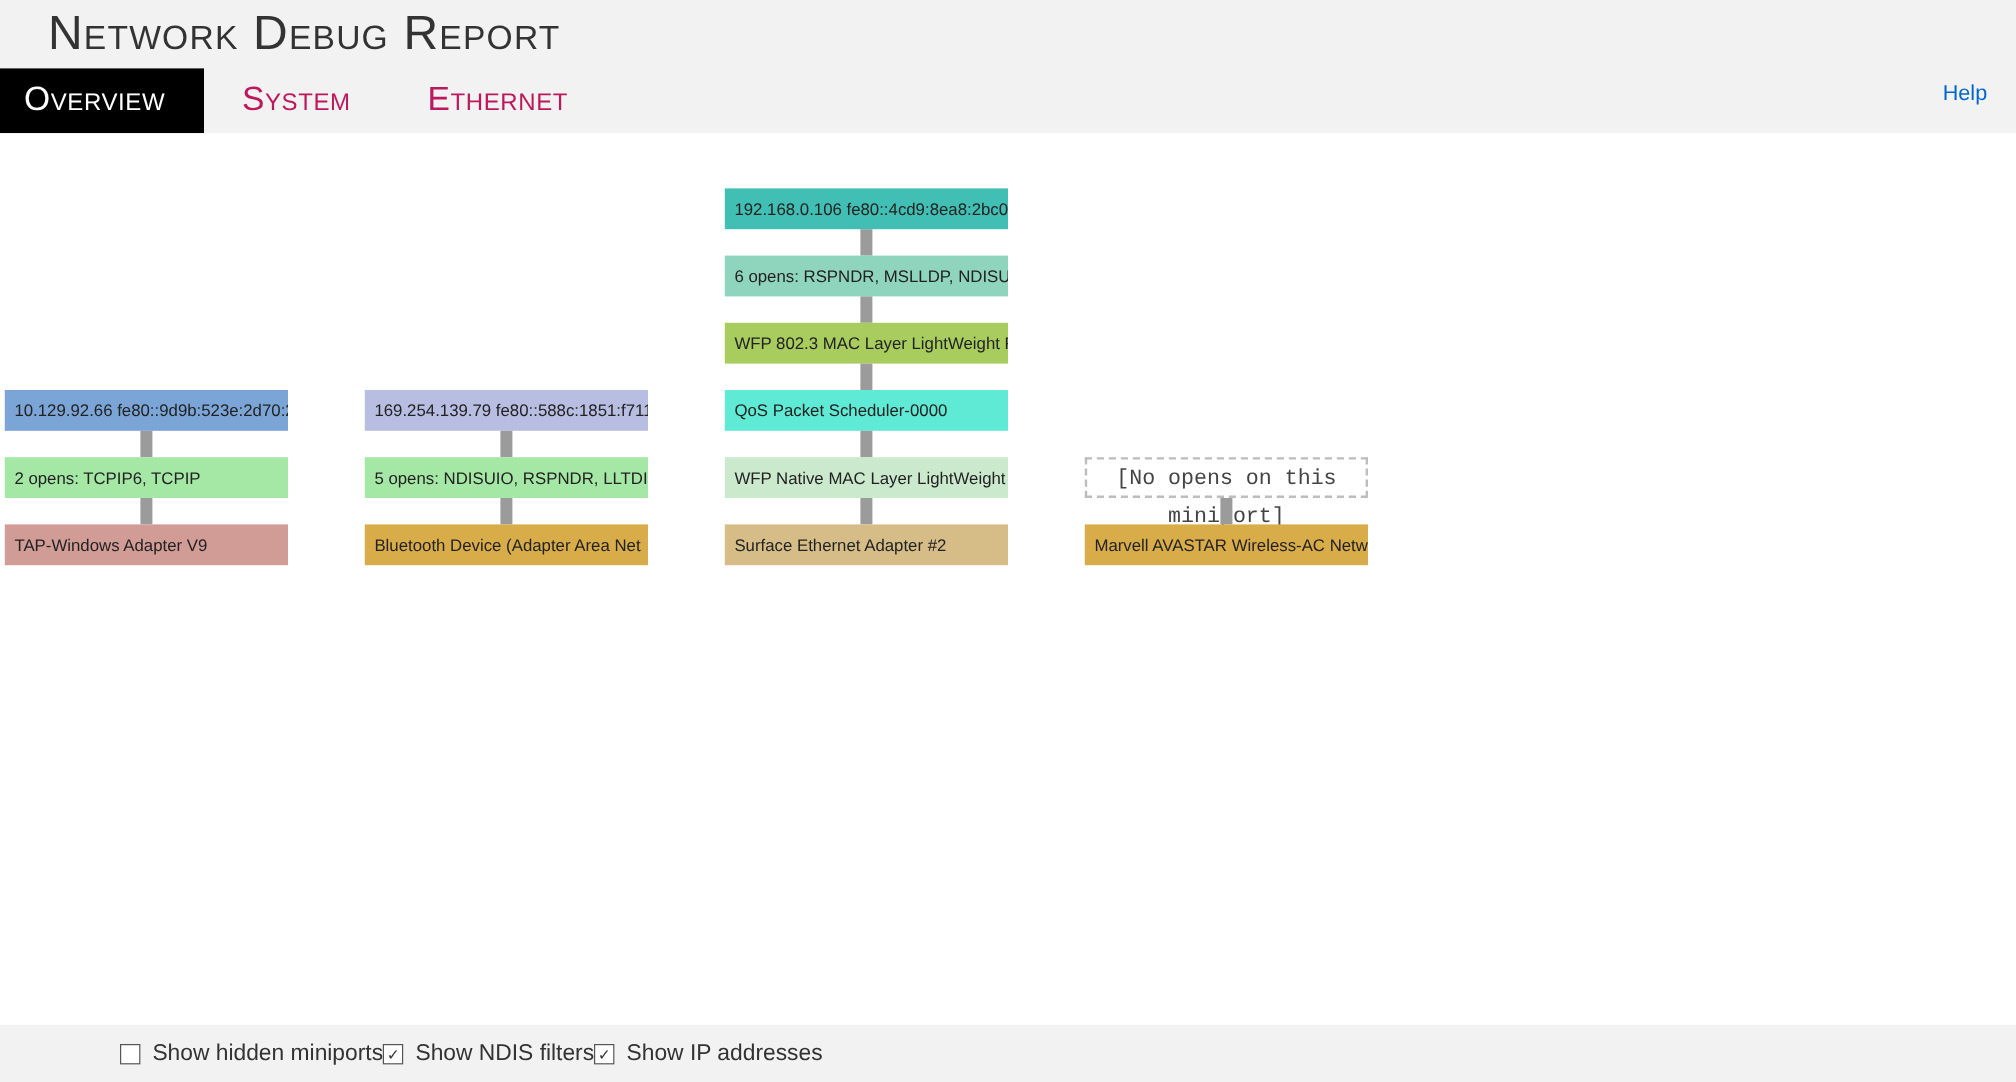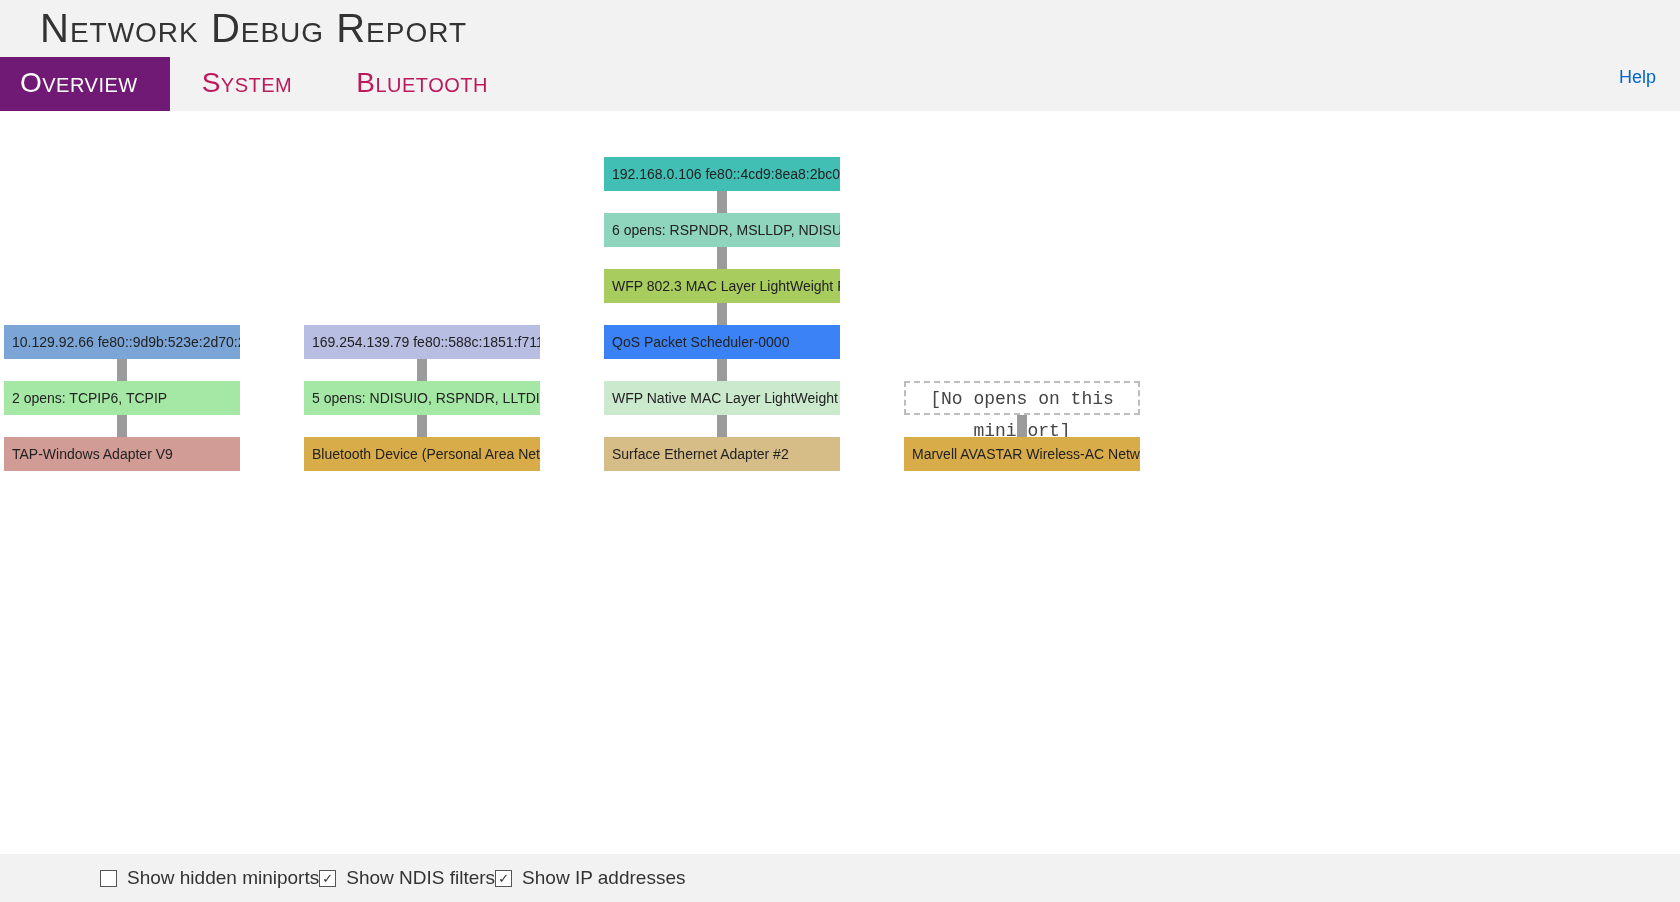--- a/index.html
+++ b/index.html
@@ -33,21 +33,21 @@
   .tab {
     font-size: 28px;
     font-weight: 300;
     font-variant: small-caps;
     letter-spacing: 0.5px;
     padding: 10px 32px 12px 32px;
     cursor: pointer;
     color: #be185d;
   }
   .tab.active {
-    background: #701a75;
+    background: #000000;
     color: #ffffff;
     padding-left: 20px;
   }
   .help-link {
     position: absolute;
     right: 24px;
     top: 10px;
     color: #0066cc;
     font-size: 18px;
     cursor: pointer;
@@ -78,21 +78,21 @@
     width: 10px;
     height: 22px;
     background: #9b9b9b;
   }
   .node.ip-blue     { background: #7aa5d6; }
   .node.ip-lav      { background: #b8bde2; }
   .node.ip-teal     { background: #42bfb4; }
   .node.opens-green { background: #a5e8a5; }
   .node.opens-teal  { background: #8fd5bd; }
   .node.filter-olive{ background: #a8cc5e; }
-  .node.filter-pale { background: #3b82f6; }
+  .node.filter-pale { background: #5eead4; }
   .node.filter-mint { background: #cbe9cd; }
   .node.adapter-rose{ background: #d29c96; }
   .node.adapter-gold{ background: #d9ac4a; }
   .node.adapter-tan { background: #d6bd88; }
   .no-opens {
     width: 236px;
     height: 34px;
     line-height: 32px;
     font-size: 18px;
     padding: 0 8px;
@@ -138,39 +138,39 @@
   }
 </style>
 </head>
 <body>
 
 <div class="header-bar">
   <div class="page-title">Network Debug Report</div>
   <div class="tabs-row">
     <div class="tab active">Overview</div>
     <div class="tab">System</div>
-    <div class="tab">Bluetooth</div>
+    <div class="tab">Ethernet</div>
     <a class="help-link">Help</a>
   </div>
 </div>
 
 <div class="diagram-area" id="diagram-area">
     <div class="stack" style="left: 4px; top: 214px;">
       <div class="node ip-blue">10.129.92.66 fe80::9d9b:523e:2d70:2</div>
       <div class="connector"></div>
       <div class="node opens-green">2 opens: TCPIP6, TCPIP</div>
       <div class="connector"></div>
       <div class="node adapter-rose">TAP-Windows Adapter V9</div>
     </div>
     <div class="stack" style="left: 304px; top: 214px;">
       <div class="node ip-lav">169.254.139.79 fe80::588c:1851:f711:</div>
       <div class="connector"></div>
       <div class="node opens-green">5 opens: NDISUIO, RSPNDR, LLTDIO,</div>
       <div class="connector"></div>
-      <div class="node adapter-gold">Bluetooth Device (Personal Area Net</div>
+      <div class="node adapter-gold">Bluetooth Device (Adapter Area Net</div>
     </div>
     <div class="stack" style="left: 604px; top: 46px;">
       <div class="node ip-teal">192.168.0.106 fe80::4cd9:8ea8:2bc0:e</div>
       <div class="connector"></div>
       <div class="node opens-teal">6 opens: RSPNDR, MSLLDP, NDISUIO</div>
       <div class="connector"></div>
       <div class="node filter-olive">WFP 802.3 MAC Layer LightWeight Fi</div>
       <div class="connector"></div>
       <div class="node filter-pale">QoS Packet Scheduler-0000</div>
       <div class="connector"></div>

